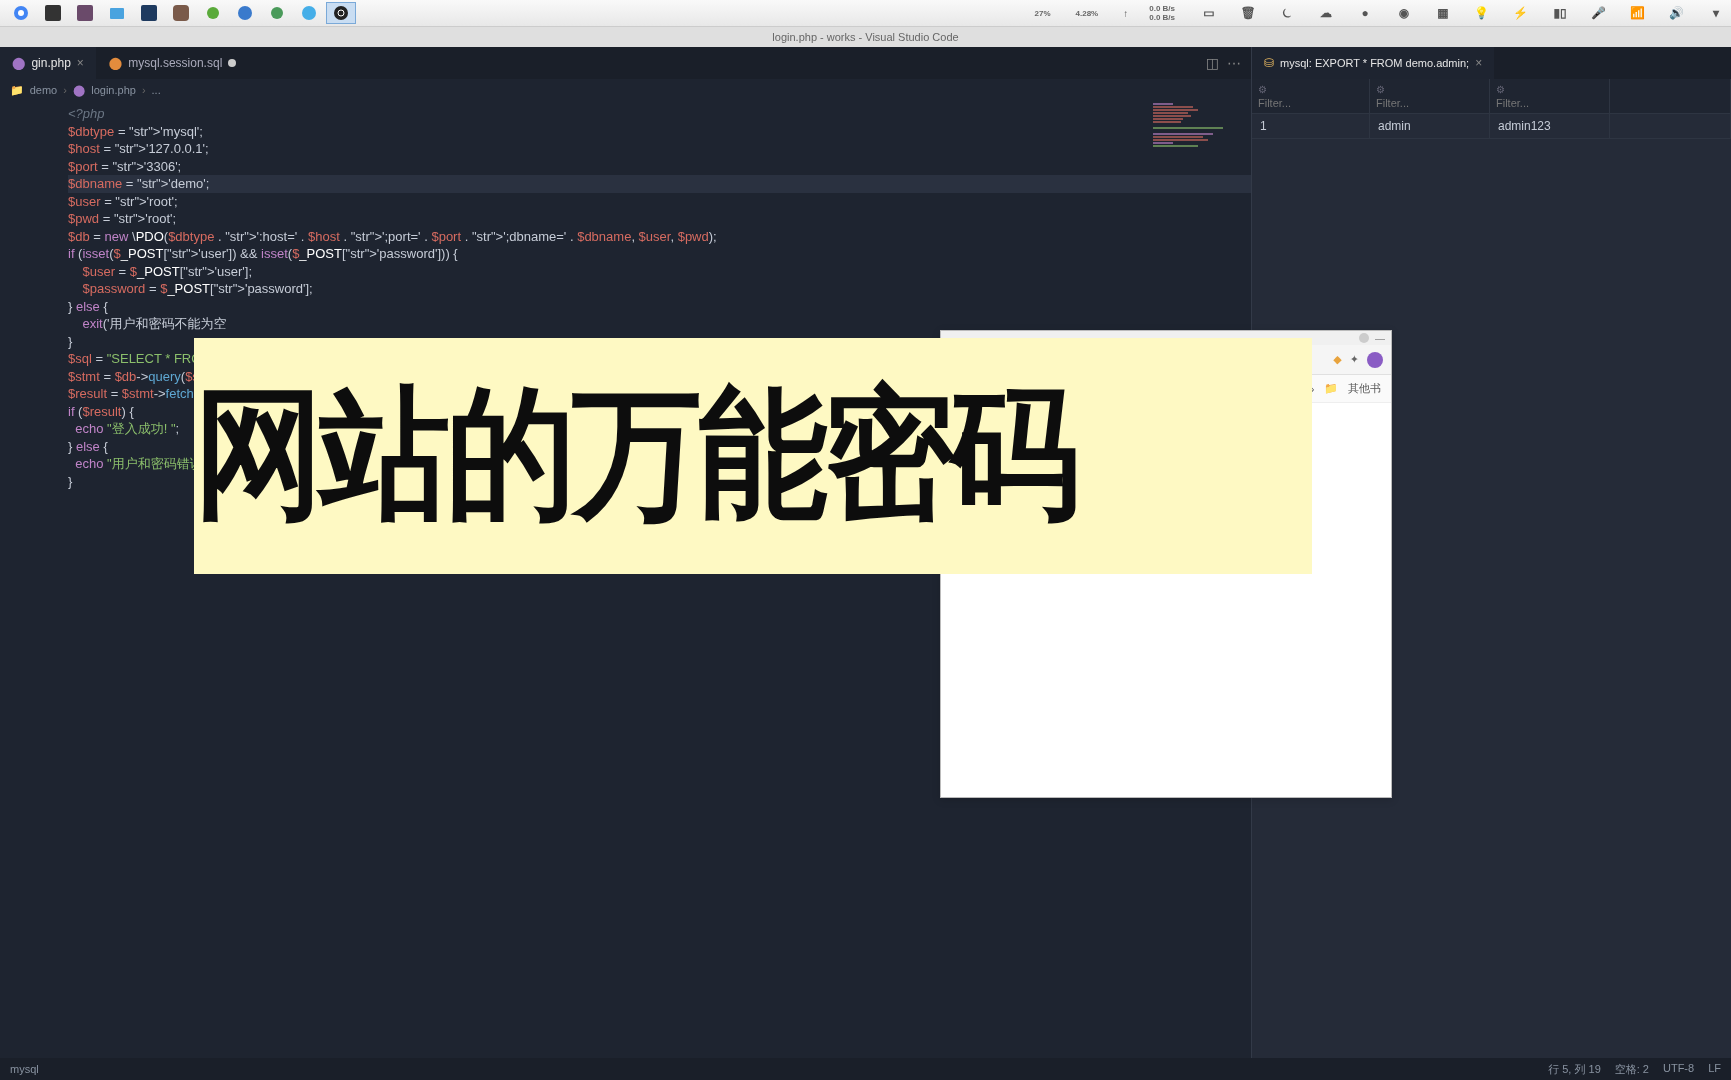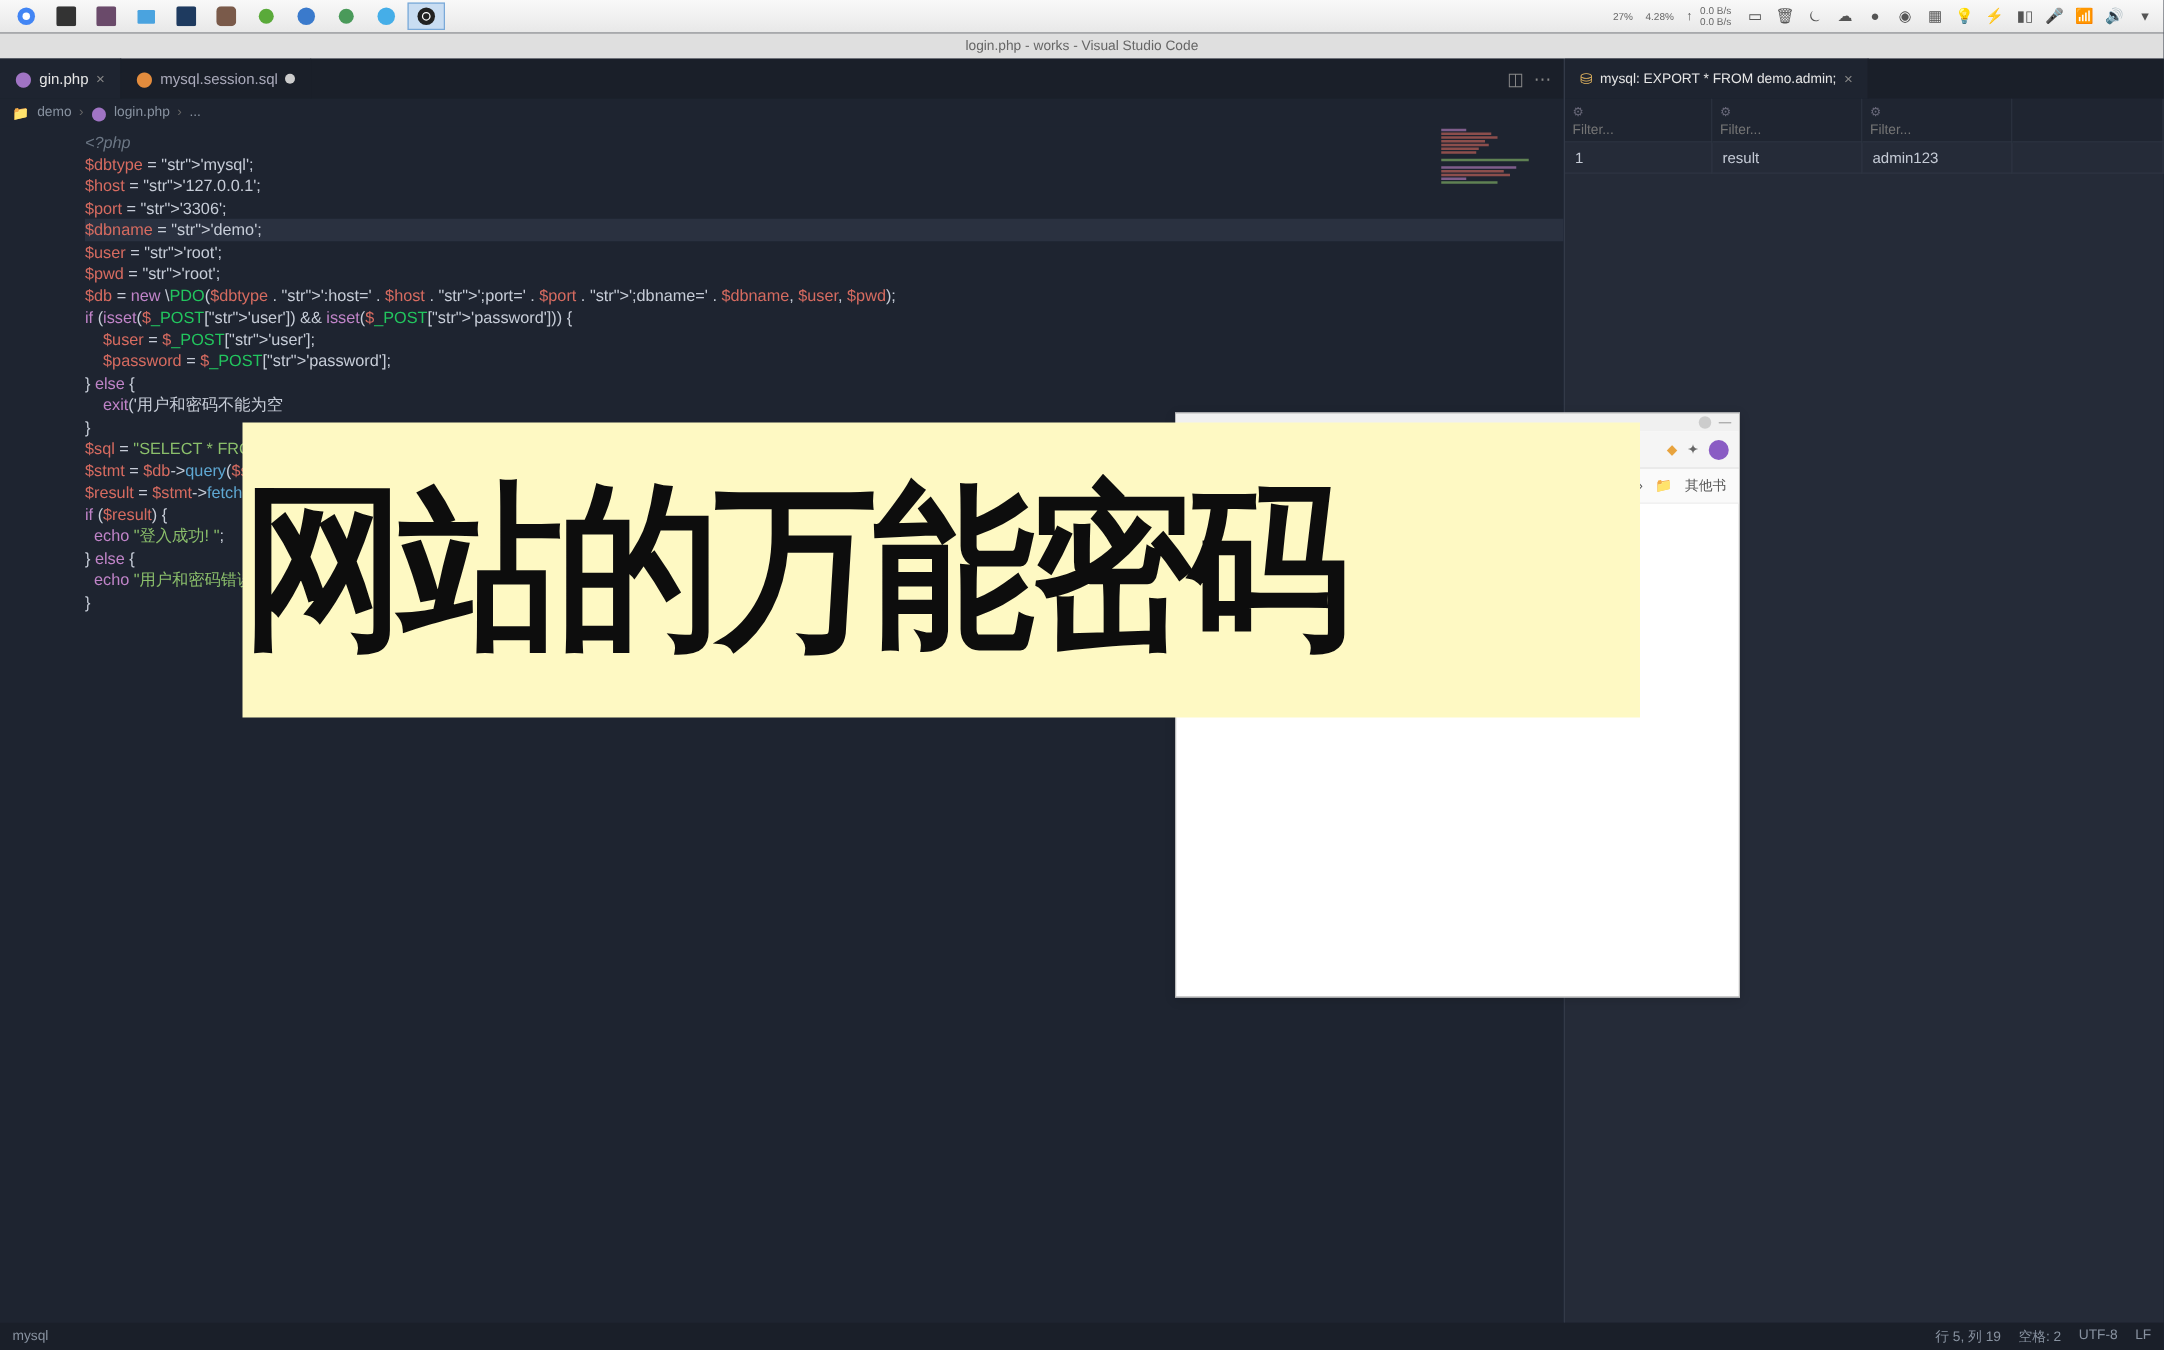--- a/index.html
+++ b/index.html
@@ -3,21 +3,21 @@
 <meta charset="utf-8">
 <style>
 * { margin:0; padding:0; box-sizing:border-box; font-family:-apple-system,BlinkMacSystemFont,"Segoe UI",sans-serif; }
 body { width:1731px; height:1080px; background:#1e2430; overflow:hidden; position:relative; }
 
 
 .taskbar { height:27px; background:linear-gradient(#f9f9f9,#e8e8e8); border-bottom:1px solid #ccc; display:flex; align-items:center; justify-content:space-between; padding:0 6px; }
 .taskbar-left { display:flex; gap:2px; align-items:center; }
 .task-icon { width:30px; height:22px; display:flex; align-items:center; justify-content:center; font-size:14px; cursor:pointer; }
 .task-icon.active { background:#c9ddf2; border:1px solid #7aa9d8; }
-.taskbar-right { display:flex; gap:6px; align-items:center; font-size:10px; color:#555; }
+.taskbar-right { display:flex; gap:21px; align-items:center; font-size:10px; color:#555;font-weight:bold; }
 .tray-icon { width:18px; height:18px; display:flex; align-items:center; justify-content:center; font-size:12px; }
 .net-stats { display:flex; flex-direction:column; font-size:8px; line-height:9px; color:#666; margin-right:4px; }
 
 
 .vscode-title { height:20px; background:#dfdfdf; color:#666; font-size:11px; display:flex; align-items:center; justify-content:center; }
 
 
 .main { display:flex; height:calc(100% - 47px - 22px); }
 .editor-pane { flex:1; background:#1e2430; display:flex; flex-direction:column; min-width:0; }
 .side-pane { width:480px; background:#252b38; display:flex; flex-direction:column; border-left:1px solid #333a48; }
@@ -34,21 +34,21 @@
 .breadcrumb { height:22px; display:flex; align-items:center; gap:6px; padding:0 10px; font-size:11px; color:#8892a0; background:#1e2430; }
 .crumb-sep { color:#666; }
 
 
 .code-wrap { flex:1; position:relative; overflow:hidden; }
 .code { padding:4px 0 4px 24px; font-family:Menlo,Consolas,monospace; font-size:13px; line-height:17.5px; color:#c6ccd7; white-space:pre;margin-left:44px; }
 .minimap { position:absolute; top:2px; right:18px; width:80px; height:180px; opacity:.6; }
 .mm-line { height:2px; margin-bottom:1px; }
 
 
-.kw { color:#c084c8; } .var { color:#d66b60; } .str { color:#8bbf6b; } .fn { color:#5fa8d3;text-align:center; } .cls { color:#22c55e; } .com { color:#6b7684; font-style:italic; }
+.kw { color:#c084c8; } .var { color:#d66b60; } .str { color:#8bbf6b; } .fn { color:#5fa8d3;text-align:center; } .cls { color:#ffffff; } .com { color:#6b7684; font-style:italic; }
 .cl { background:#2a3140; } 
 
 
 .results-tabs { height:32px; background:#1a1f29; display:flex; align-items:center; }
 .table { font-size:12px; color:#c6ccd7; }
 .thead, .trow { display:flex; }
 .th, .td { padding:5px 8px; border-right:1px solid #2e3542; border-bottom:1px solid #2e3542; }
 .col-id { width:118px; } .col-user { width:120px; } .col-pwd { width:120px; } .col-extra { flex:1; }
 .thead { background:#232a37; font-weight:600; }
 .filter-row .td { padding:3px 6px; background:#1f2531; }
@@ -232,21 +232,21 @@
     </div>
     <div class="table">
       <div class="trow filter-row">
         <div class="td col-id"><span class="filter-icon">⚙</span><input placeholder="Filter..." style=""></div>
         <div class="td col-user"><span class="filter-icon">⚙</span><input placeholder="Filter..." style=""></div>
         <div class="td col-pwd"><span class="filter-icon">⚙</span><input placeholder="Filter..." style=""></div>
         <div class="td col-extra"></div>
       </div>
       <div class="trow">
         <div class="td col-id">1</div>
-        <div class="td col-user">result</div>
+        <div class="td col-user">admin</div>
         <div class="td col-pwd">admin123</div>
         <div class="td col-extra"></div>
       </div>
     </div>
   </div>
 </div>
 
 <div class="statusbar">
   <div class="status-left">
     <span>mysql</span>

